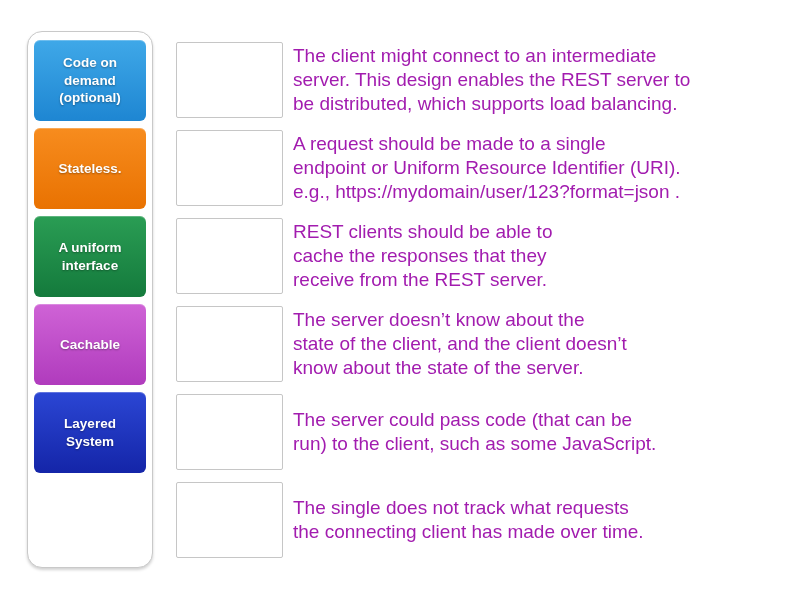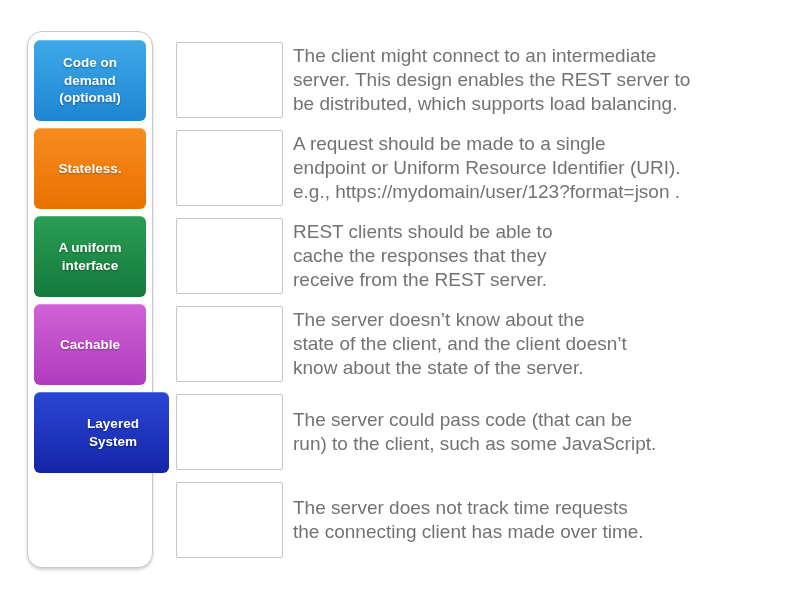--- a/index.html
+++ b/index.html
@@ -40,21 +40,21 @@
     text-align: center;
     color: #ffffff;
     font-weight: bold;
     font-size: 13.5px;
     line-height: 1.3;
     white-space: pre-line;
     text-shadow: 0 1px 2px rgba(0,0,0,0.35);
     cursor: pointer;
     box-shadow: inset 0 1px 0 rgba(255,255,255,0.25);
   }
-  .tile:last-child { margin-bottom: 0; padding-left: 23px; }
+  .tile:last-child { margin-bottom: 0; }
   
   .rows {
     position: absolute;
     left: 176px;
     top: 42px;
   }
   .match-row {
     display: flex;
     align-items: center;
     height: 76px;
@@ -66,21 +66,21 @@
     height: 74px;
     background: #ffffff;
     border: 1px solid #c6c6c6;
     border-radius: 2px;
     cursor: pointer;
   }
   .clue {
     margin-left: 10px;
     font-size: 19px;
     line-height: 24px;
-    color: #737373;
+    color: #a21caf;
     white-space: pre-line;
   }
 </style>
 </head>
 <body>
 
 <div class="board">
 
   <div class="tile-panel">
     <div class="tile" style="background: linear-gradient(rgb(63, 168, 232), rgb(30, 134, 210));">Code on
@@ -119,18 +119,18 @@
 state of the client, and the client doesn’t
 know about the state of the server.</div>
     </div>
     <div class="match-row">
       <div class="dropzone"></div>
       <div class="clue">The server could pass code (that can be
 run) to the client, such as some JavaScript.</div>
     </div>
     <div class="match-row">
       <div class="dropzone"></div>
-      <div class="clue">The server does not track time requests
+      <div class="clue">The single does not track what requests
 the connecting client has made over time.</div>
     </div>
   </div>
 
 </div>
 
 </body></html>

